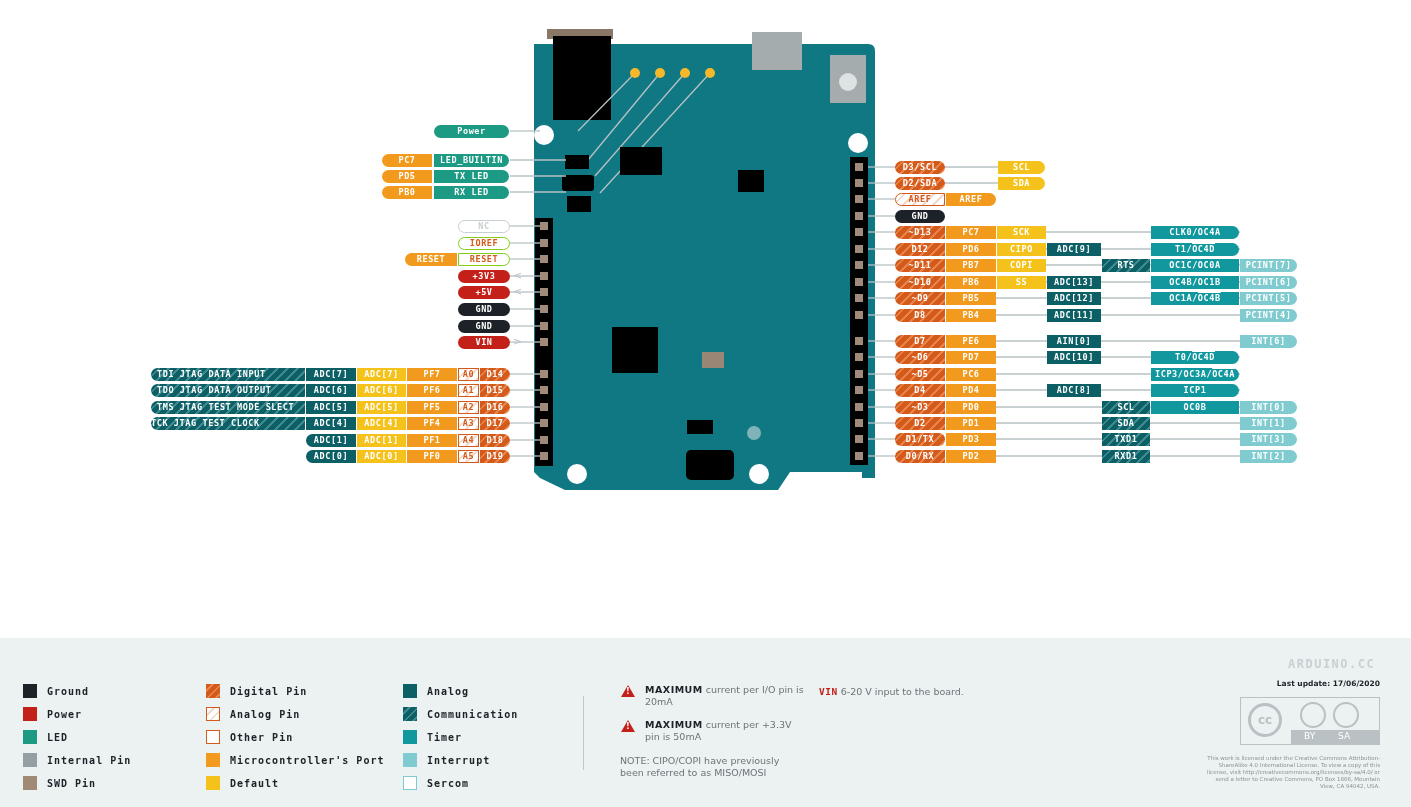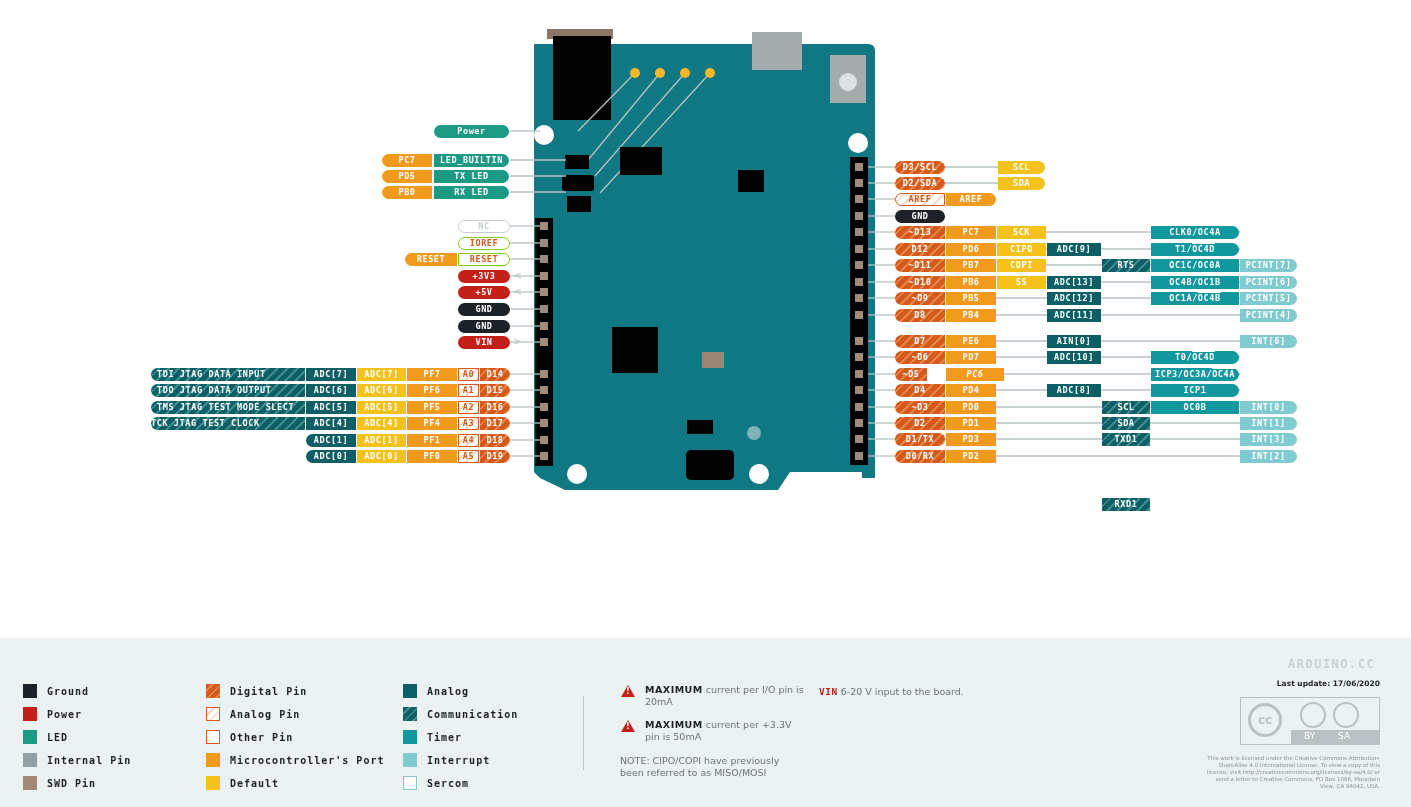--- a/index.html
+++ b/index.html
@@ -259,43 +259,43 @@
       <div class="lbl c-analog" style="left: 1047px; top: 309px; width: 54px;">ADC[11]</div>
       <div class="lbl c-int r-round" style="left: 1240px; top: 309px; width: 57px;">PCINT[4]</div>
       <div class="lbl c-digital l-round" style="left: 895px; top: 335px; width: 50px;">D7</div>
       <div class="lbl c-port" style="left: 946px; top: 335px; width: 50px;">PE6</div>
       <div class="lbl c-analog" style="left: 1047px; top: 335px; width: 54px;">AIN[0]</div>
       <div class="lbl c-int r-round" style="left: 1240px; top: 335px; width: 57px;">INT[6]</div>
       <div class="lbl c-digital l-round" style="left: 895px; top: 351px; width: 50px;">~D6</div>
       <div class="lbl c-port" style="left: 946px; top: 351px; width: 50px;">PD7</div>
       <div class="lbl c-analog" style="left: 1047px; top: 351px; width: 54px;">ADC[10]</div>
       <div class="lbl c-timer r-round" style="left: 1151px; top: 351px; width: 88px;"><span>T0/</span><span class="ov">OC4D</span></div>
-      <div class="lbl c-digital l-round" style="left: 895px; top: 368px; width: 32px;">~D5</div>
-      <div class="lbl c-port" style="left: 946px; top: 368px; width: 58px; font-style: italic;">PC6</div>
+      <div class="lbl c-digital l-round" style="left: 895px; top: 368px; width: 50px;">~D5</div>
+      <div class="lbl c-port" style="left: 946px; top: 368px; width: 50px;">PC6</div>
       <div class="lbl c-timer r-round" style="left: 1151px; top: 368px; width: 88px;"><span>ICP3/OC3A/</span><span class="ov">OC4A</span></div>
       <div class="lbl c-digital l-round" style="left: 895px; top: 384px; width: 50px;">D4</div>
       <div class="lbl c-port" style="left: 946px; top: 384px; width: 50px;">PD4</div>
       <div class="lbl c-analog" style="left: 1047px; top: 384px; width: 54px;">ADC[8]</div>
       <div class="lbl c-timer r-round" style="left: 1151px; top: 384px; width: 88px;">ICP1</div>
       <div class="lbl c-digital l-round" style="left: 895px; top: 401px; width: 50px;">~D3</div>
       <div class="lbl c-port" style="left: 946px; top: 401px; width: 50px;">PD0</div>
       <div class="lbl c-comm" style="left: 1102px; top: 401px; width: 48px;">SCL</div>
       <div class="lbl c-timer" style="left: 1151px; top: 401px; width: 88px;">OC0B</div>
       <div class="lbl c-int r-round" style="left: 1240px; top: 401px; width: 57px;">INT[0]</div>
       <div class="lbl c-digital l-round" style="left: 895px; top: 417px; width: 50px;">D2</div>
       <div class="lbl c-port" style="left: 946px; top: 417px; width: 50px;">PD1</div>
       <div class="lbl c-comm" style="left: 1102px; top: 417px; width: 48px;">SDA</div>
       <div class="lbl c-int r-round" style="left: 1240px; top: 417px; width: 57px;">INT[1]</div>
       <div class="lbl c-digital l-round" style="left: 895px; top: 433px; width: 50px; border-radius: 6px;">D1/TX</div>
       <div class="lbl c-port" style="left: 946px; top: 433px; width: 50px;">PD3</div>
       <div class="lbl c-comm" style="left: 1102px; top: 433px; width: 48px;">TXD1</div>
       <div class="lbl c-int r-round" style="left: 1240px; top: 433px; width: 57px;">INT[3]</div>
       <div class="lbl c-digital l-round" style="left: 895px; top: 450px; width: 50px;">D0/RX</div>
       <div class="lbl c-port" style="left: 946px; top: 450px; width: 50px;">PD2</div>
-      <div class="lbl c-comm" style="left: 1102px; top: 450px; width: 48px; margin-top: 48px;">RXD1</div>
+      <div class="lbl c-comm" style="left: 1102px; top: 450px; width: 48px;">RXD1</div>
       <div class="lbl c-int r-round" style="left: 1240px; top: 450px; width: 57px;">INT[2]</div>
     </div>
 
   <div id="legend">
     <div id="legend-items">
         <div class="leg-item" style="left: 23px; top: 46px;">
           <div class="leg-sw" style="background: rgb(28, 34, 39);"></div>
           <span class="leg-txt">Ground</span>
         </div>
         <div class="leg-item" style="left: 23px; top: 69px;">

